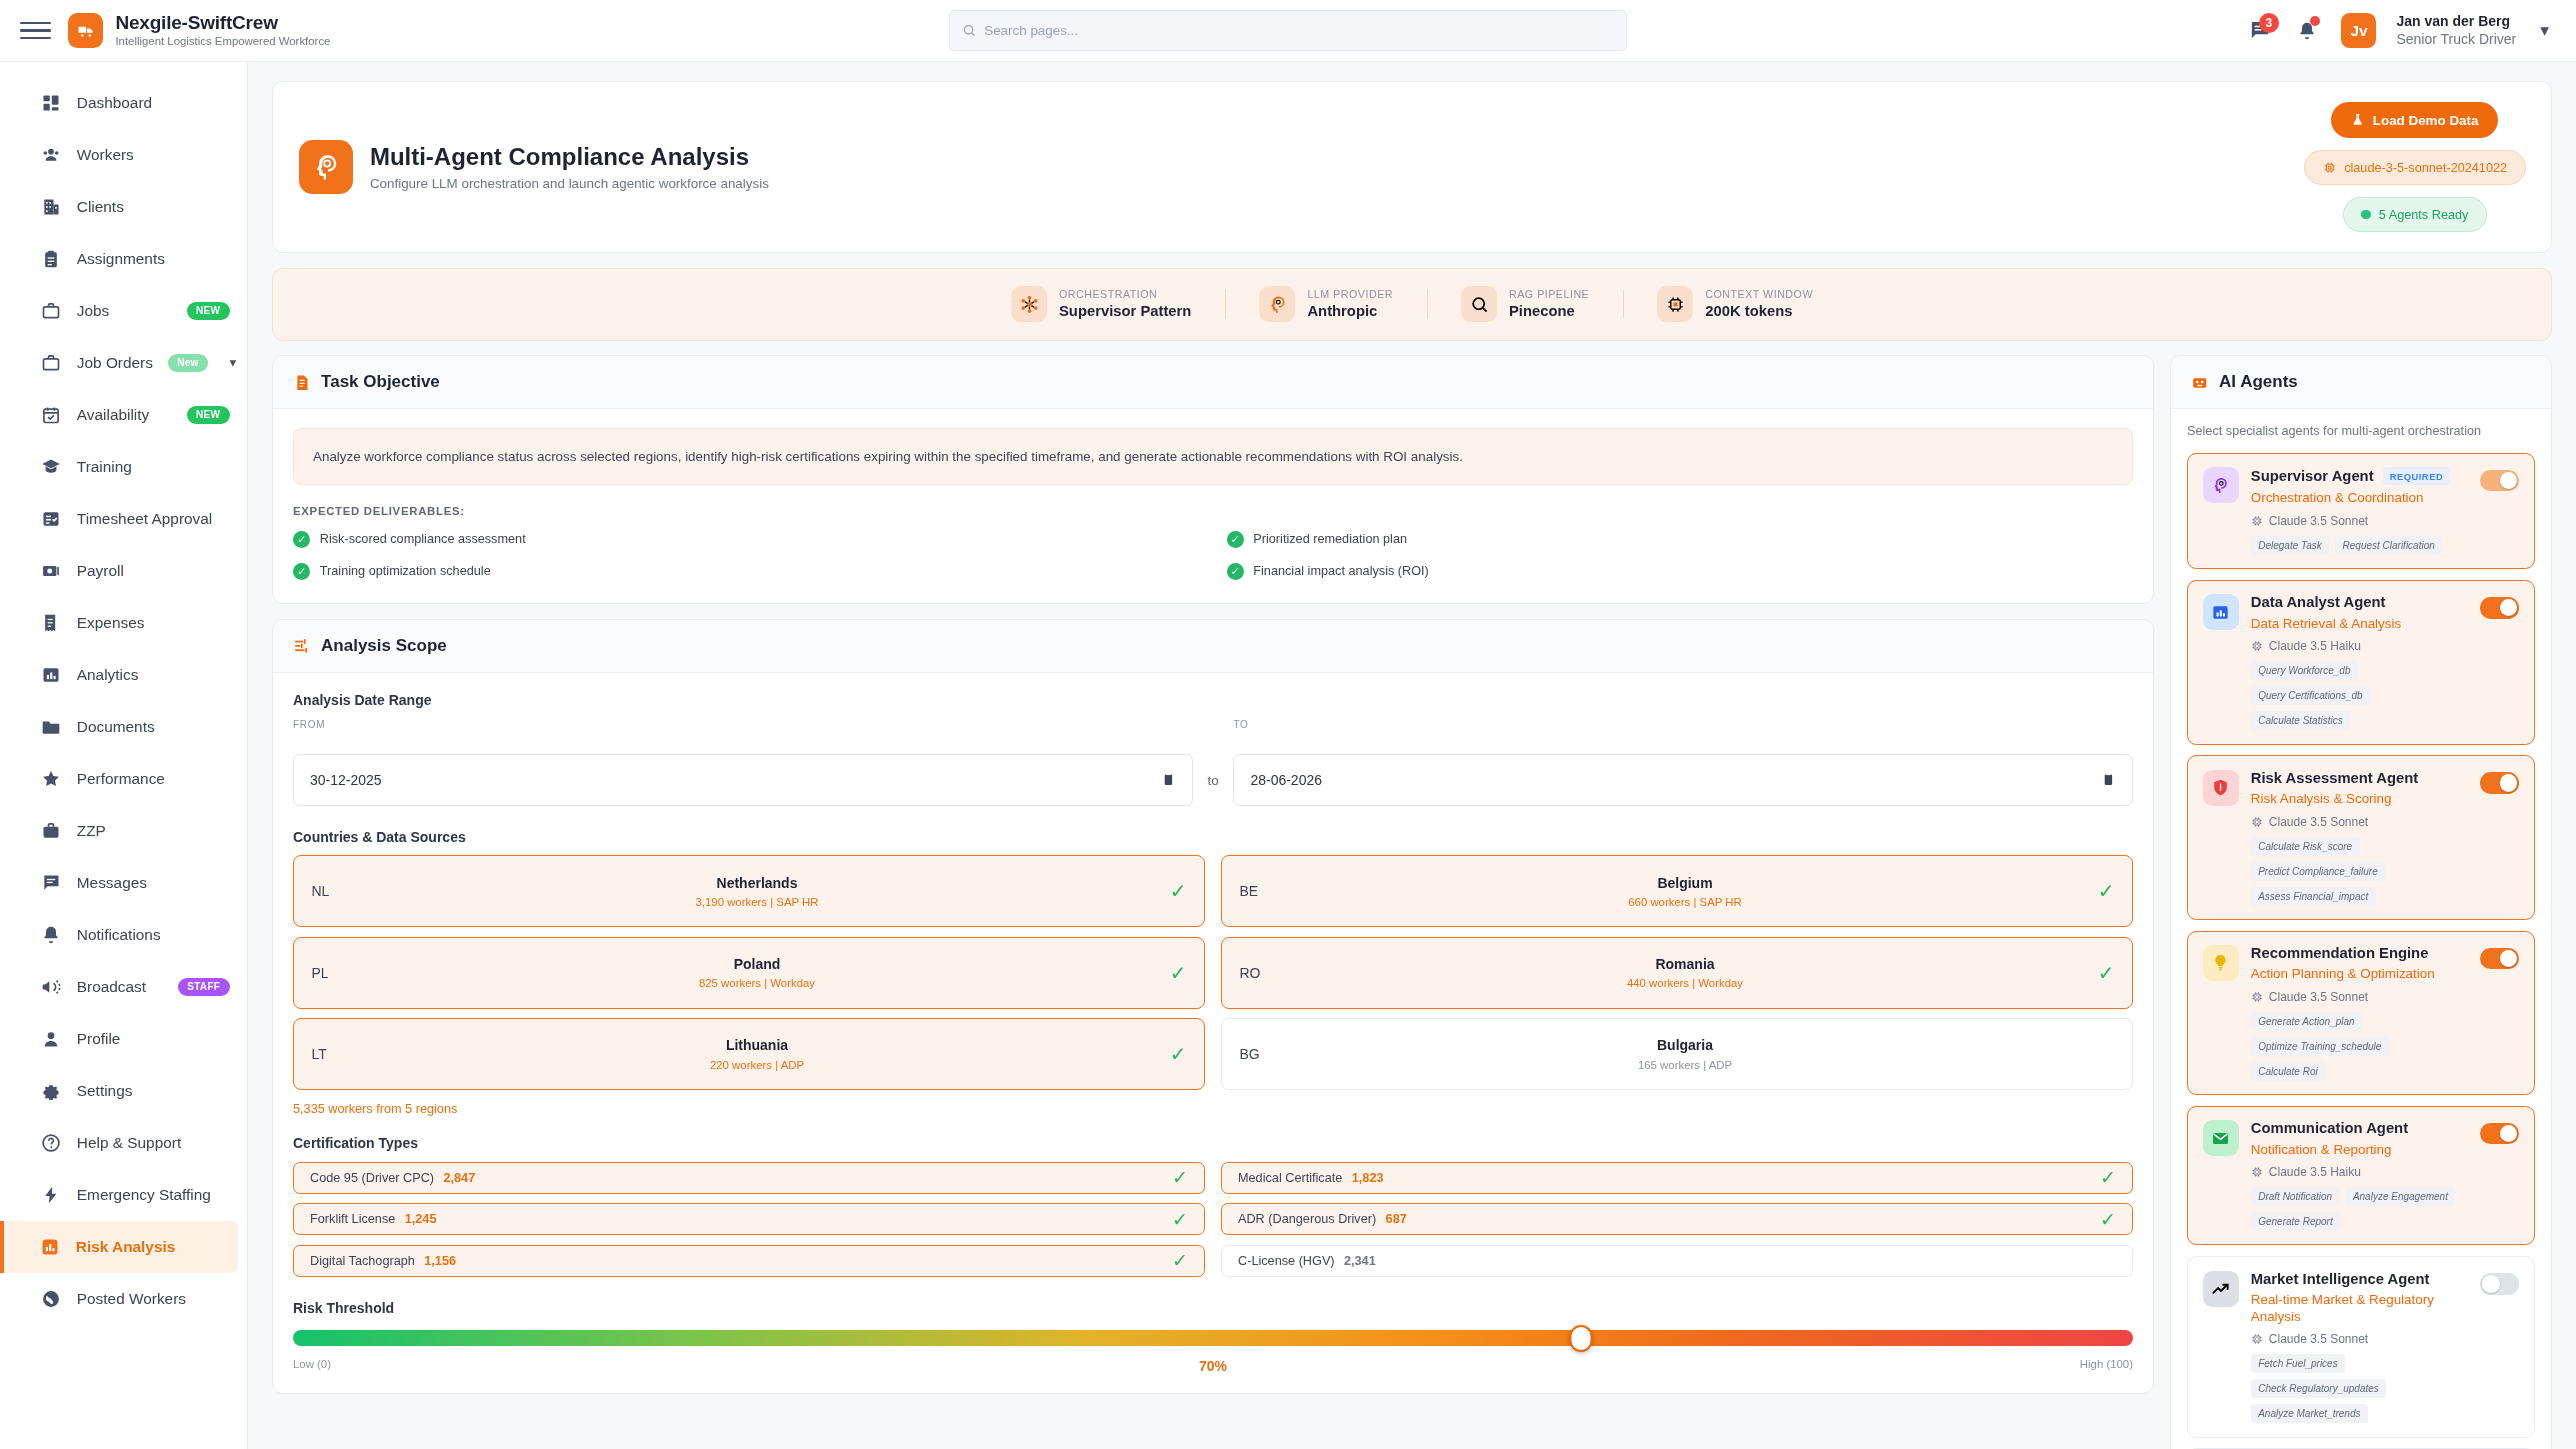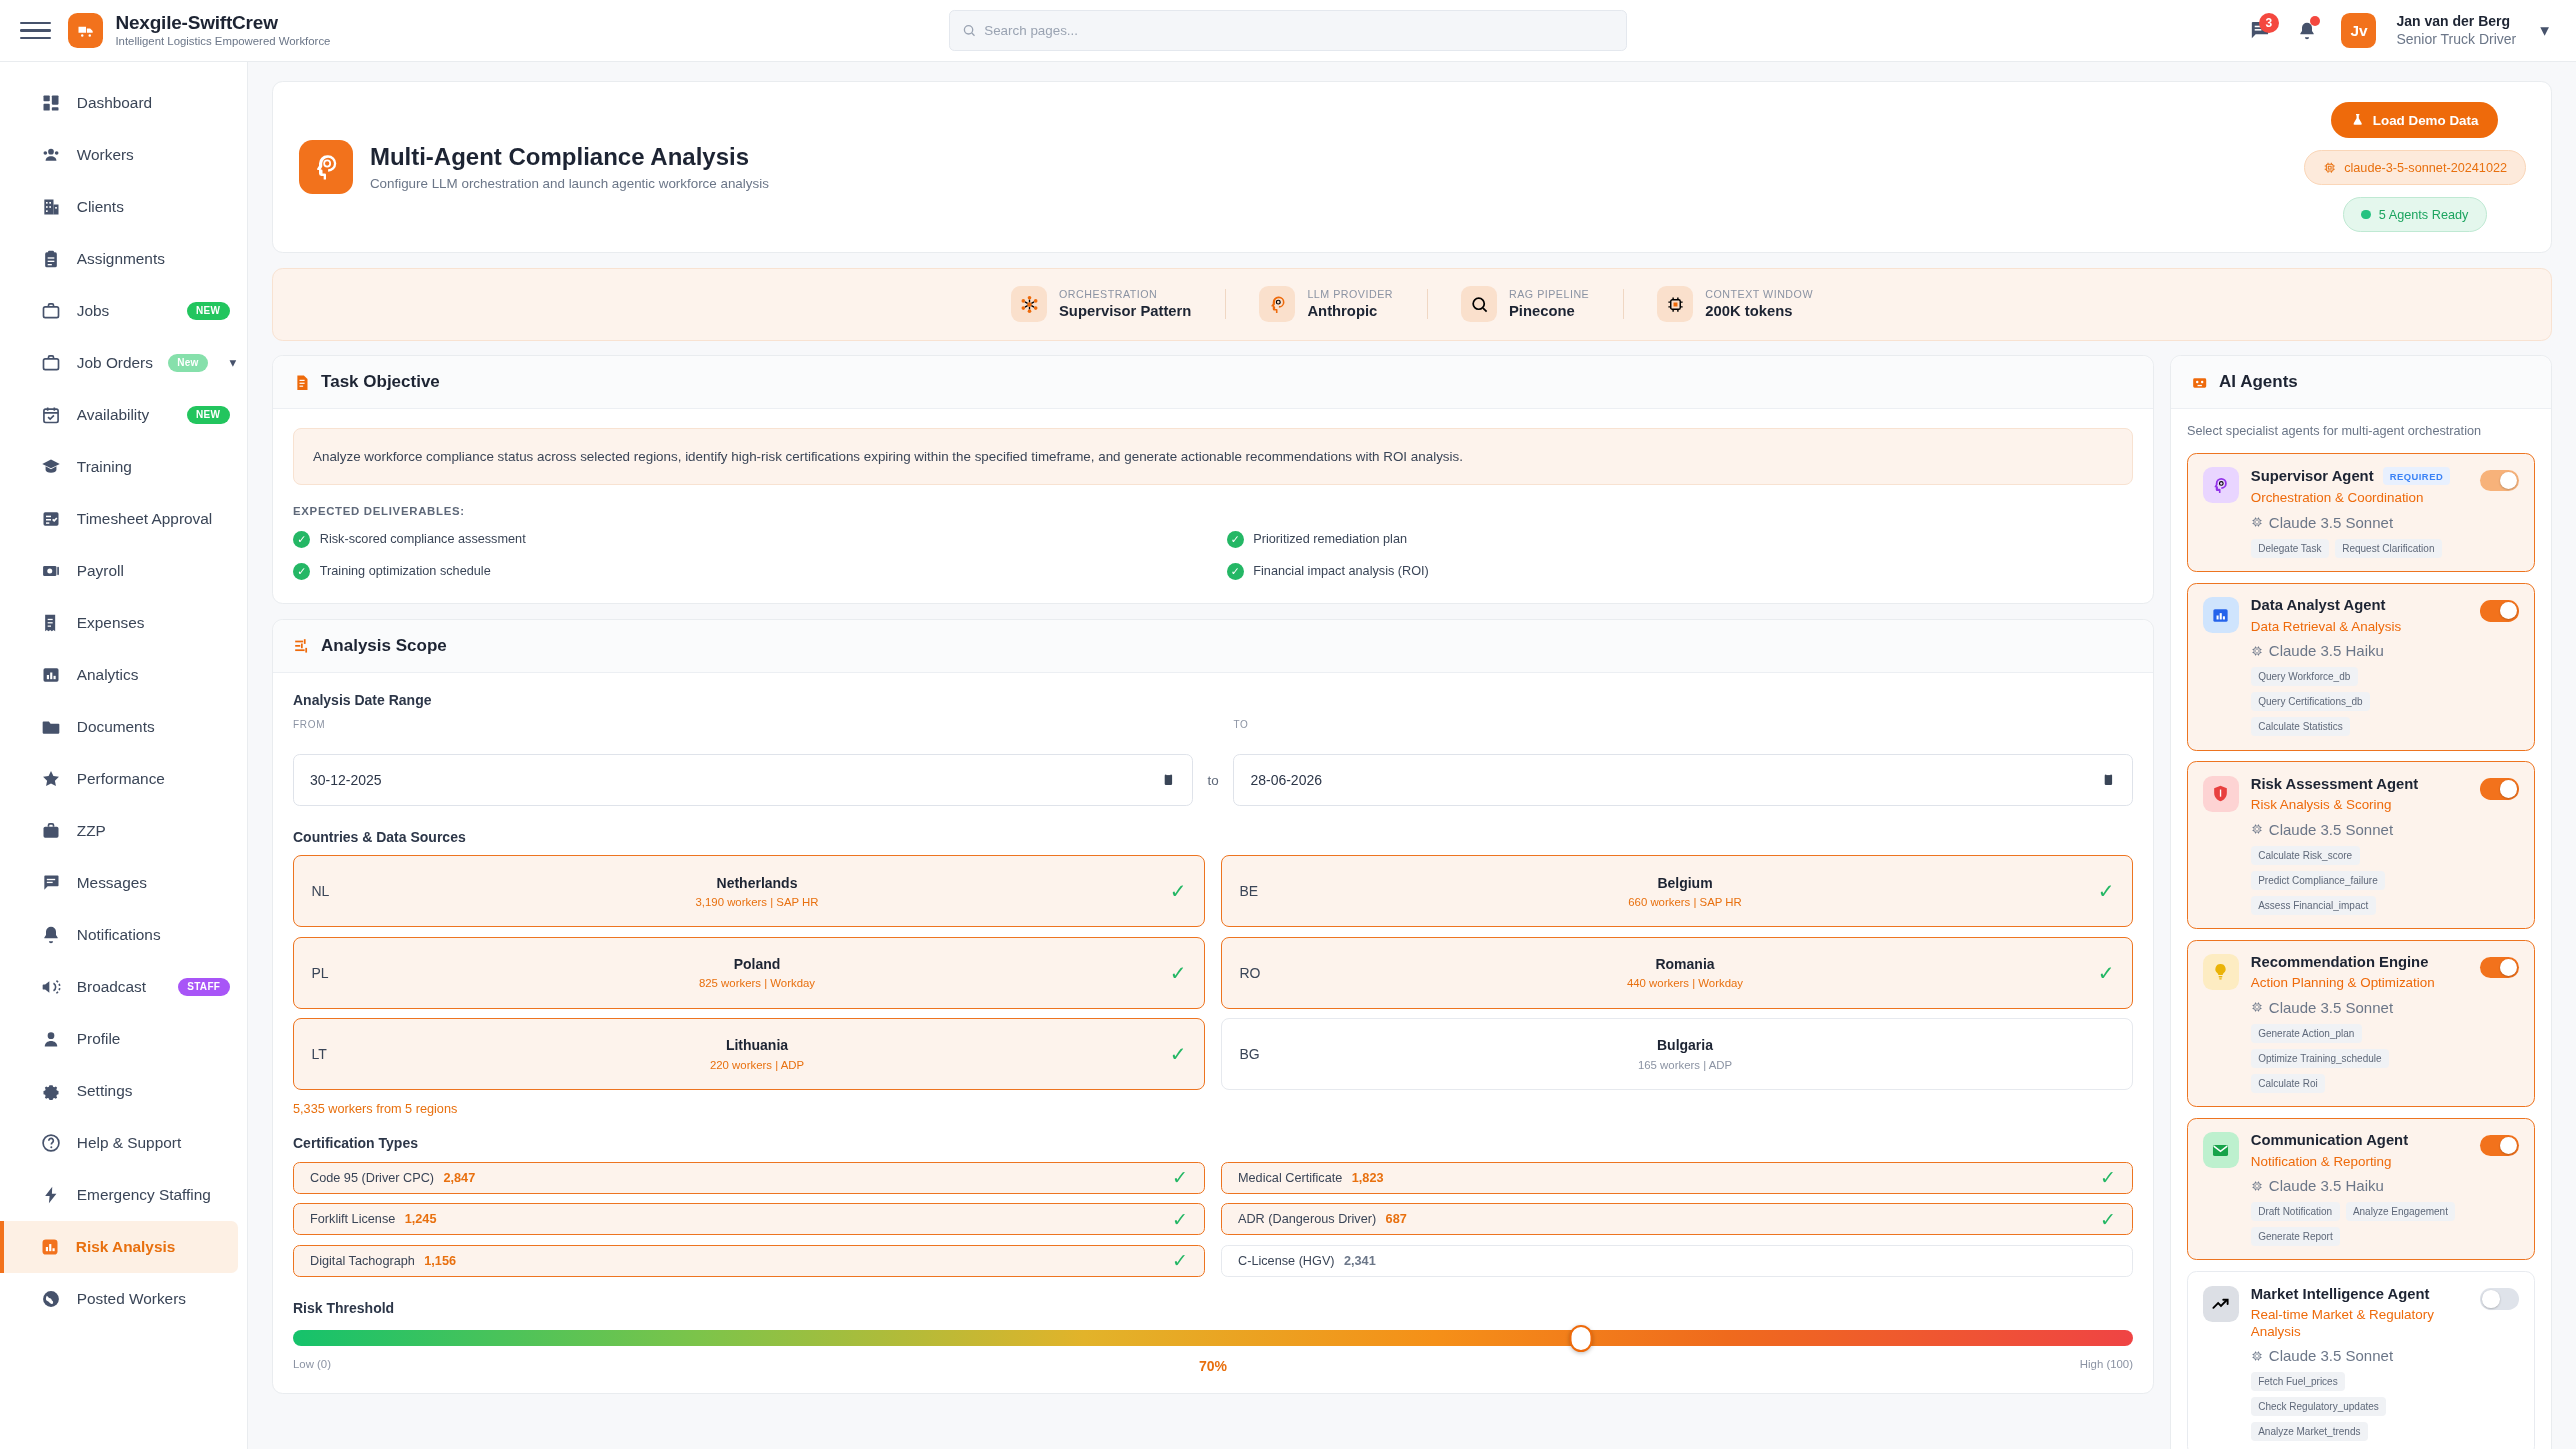--- a/index.html
+++ b/index.html
@@ -206,23 +206,23 @@
     border:1.3px solid #e8ebf0; border-radius:9.4px; background:#fff;
     padding: 13.4px 14.8px; margin-bottom: 10.7px; display:flex; gap:12px; cursor:pointer;
   }
   .agent.on { border-color:#ed7420; background:#fdf3ec; }
   .agent-ic { width:36px;height:36px;border-radius:9.4px;display:flex;align-items:center;justify-content:center;flex:0 0 36px;}
   .agent-main { flex:1; min-width:0; }
   .agent-top { display:flex; align-items:center; gap:9.4px; }
   .agent-name { font-size:14.8px; font-weight:bold; color:#1d2433; }
   .req-badge { font-size:9.4px; font-weight:bold; color:#3b82f6; background:#e8f0fe; border-radius:4px; padding:3.4px 6.7px; letter-spacing:0.5px;}
   .agent-role { font-size:13.4px; color:#ee6a0b; margin-top:5.4px; line-height:1.25; }
-  .agent-model { font-size:15px; color:#6b7688; margin-top:6.7px; display:flex; align-items:center; gap:6px;}
+  .agent-model { font-size:12px; color:#6b7688; margin-top:6.7px; display:flex; align-items:center; gap:6px;}
   .agent-tools { display:flex; flex-wrap:wrap; gap:6px; margin-top:8px; }
-  .tool { font-size:10px; color:#5e6879; background:#f0f2f5; border-radius:4px; padding:4px 7.4px; white-space:nowrap;}
+  .tool { font-size:10px; color:#5e6879; background:#f0f2f5; border-radius:4px; padding:4px 7.4px; white-space:nowrap;font-style:italic;}
   .toggle {
     width:39px; height:21.5px; border-radius:10.7px; background:#dfe3ea; position:relative;
     flex:0 0 39px; cursor:pointer; align-self:flex-start; margin-top:2.7px;
   }
   .toggle .kn { position:absolute; top:2px; left:2px; width:17.4px;height:17.4px;border-radius:50%;background:#fff; box-shadow:0 0.7px 2px rgba(0,0,0,.25);}
   .toggle.on { background:#f2721c; }
   .toggle.on .kn { left:19.5px; }
   .toggle.soft { background:#f7b27a; }
   .toggle.soft .kn { left:19.5px; }
 </style>

